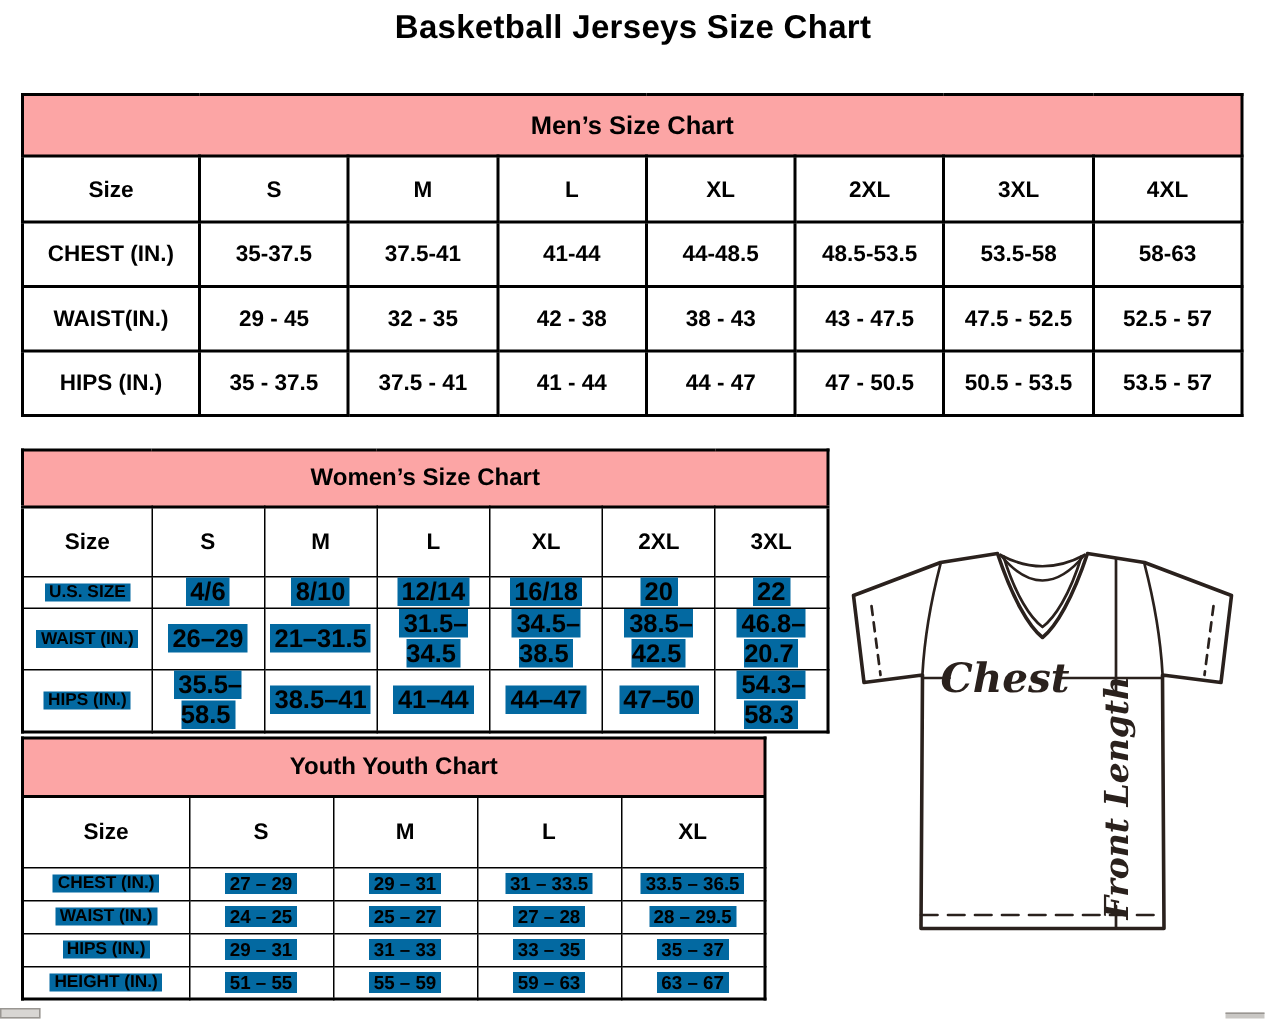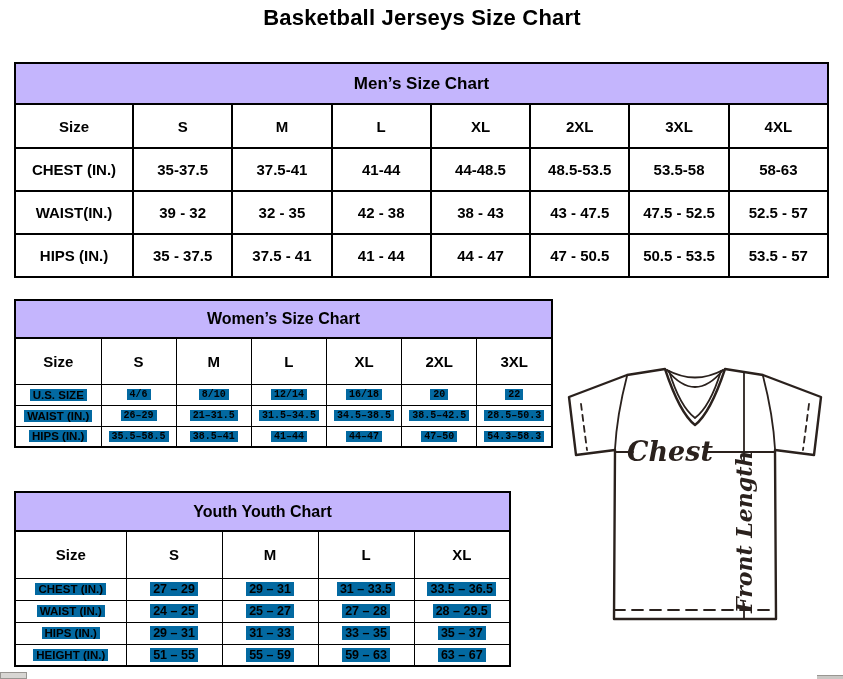--- a/index.html
+++ b/index.html
@@ -10,38 +10,38 @@
     background: #ffffff; color: #000;
     font-family: "Liberation Sans", sans-serif;
   }
   #page-title {
     position: absolute; top: 5px; left: 16px; width: 812px;
     margin: 0; text-align: center;
     font-size: 22px; font-weight: bold; letter-spacing: 0.2px;
   }
   table { border-collapse: collapse; position: absolute; table-layout: fixed; }
   th, td { text-align: center; vertical-align: middle; padding: 0; font-weight: bold; }
-  tr.band th { background: #c4b5fd; }
+  tr.band th { background: #fca5a5; }
 
   
   #mens { left: 14px; top: 62px; width: 815px; border: 2px solid #000; }
   #mens th, #mens td { border: 2px solid #000; }
   #mens tr.band th { height: 41px; font-size: 17px; }
   #mens tr.cols th { height: 44px; font-size: 15px; }
   #mens tbody tr { height: 43px; }
   #mens tbody th, #mens tbody td { font-size: 15px; }
 
   
   #womens { left: 14px; top: 299px; width: 539px; border: 2px solid #000; }
   #womens th, #womens td { border: 1px solid #000; }
   #womens tr.band th { height: 38px; font-size: 16px; border-bottom: 2px solid #000; margin-top: 28px; }
   #womens tr.cols th { height: 46px; font-size: 15px; }
   #womens tbody tr { height: 21px; }
   #womens tbody th { font-size: 11.5px; }
-  #womens tbody td { font-size: 10px; font-family: Liberation Mono, monospace; }
+  #womens tbody td { font-size: 17px; }
 
   
   #youth { left: 14px; top: 491px; width: 497px; border: 2px solid #000; }
   #youth th, #youth td { border: 1px solid #000; }
   #youth tr.band th { height: 39px; font-size: 16px; border-bottom: 2px solid #000; }
   #youth tr.cols th { height: 47px; font-size: 15px; }
   #youth tbody tr { height: 22px; }
   #youth tbody th { font-size: 11.5px; }
   #youth tbody td { font-size: 12.5px; }
 
@@ -97,21 +97,21 @@
         <td><span class="hl">35-37.5</span></td>
         <td><span class="hl">37.5-41</span></td>
         <td><span class="hl">41-44</span></td>
         <td><span class="hl">44-48.5</span></td>
         <td><span class="hl">48.5-53.5</span></td>
         <td><span class="hl">53.5-58</span></td>
         <td><span class="hl">58-63</span></td>
       </tr>
       <tr>
         <th><span class="hl">WAIST(IN.)</span></th>
-        <td><span class="hl">39 - 32</span></td>
+        <td><span class="hl">29 - 45</span></td>
         <td><span class="hl">32 - 35</span></td>
         <td><span class="hl">42 - 38</span></td>
         <td><span class="hl">38 - 43</span></td>
         <td><span class="hl">43 - 47.5</span></td>
         <td><span class="hl">47.5 - 52.5</span></td>
         <td><span class="hl">52.5 - 57</span></td>
       </tr>
       <tr>
         <th><span class="hl">HIPS (IN.)</span></th>
         <td><span class="hl">35 - 37.5</span></td>
@@ -159,21 +159,21 @@
         <td><span class="hl">20</span></td>
         <td><span class="hl">22</span></td>
       </tr>
       <tr>
         <th><span class="hl">WAIST (IN.)</span></th>
         <td><span class="hl">26–29</span></td>
         <td><span class="hl">21–31.5</span></td>
         <td><span class="hl">31.5–34.5</span></td>
         <td><span class="hl">34.5–38.5</span></td>
         <td><span class="hl">38.5–42.5</span></td>
-        <td><span class="hl">28.5–50.3</span></td>
+        <td><span class="hl">46.8–20.7</span></td>
       </tr>
       <tr>
         <th><span class="hl">HIPS (IN.)</span></th>
         <td><span class="hl">35.5–58.5</span></td>
         <td><span class="hl">38.5–41</span></td>
         <td><span class="hl">41–44</span></td>
         <td><span class="hl">44–47</span></td>
         <td><span class="hl">47–50</span></td>
         <td><span class="hl">54.3–58.3</span></td>
       </tr>

